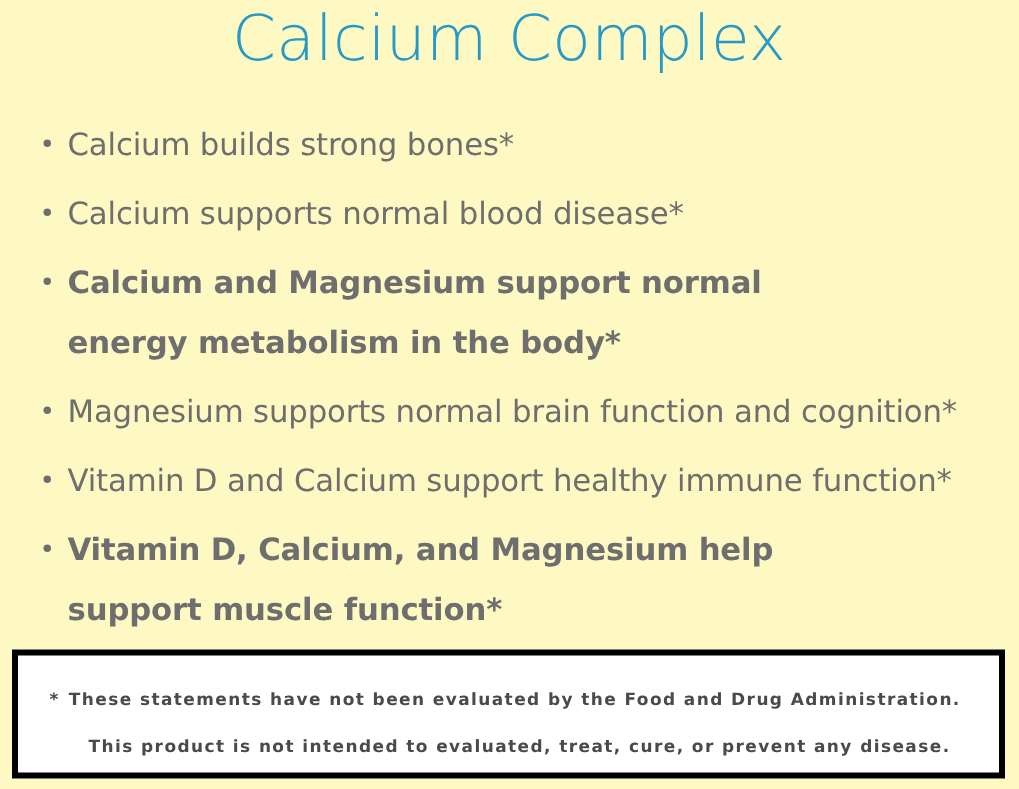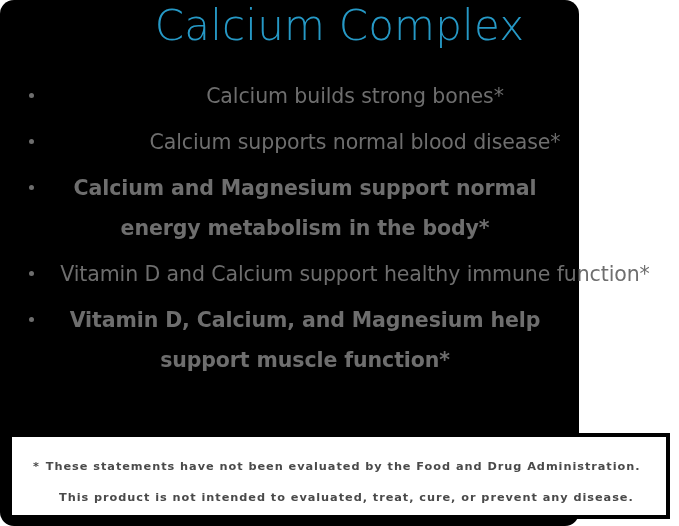--- a/index.html
+++ b/index.html
@@ -10,25 +10,24 @@
   body {
     width: 679px;
     height: 526px;
     background: #ffffff;
     font-family: "DejaVu Sans", "Liberation Sans", sans-serif;
     overflow: hidden;
     position: relative;
   }
   .page {
     position: relative;
-    width: 579px;
+    width: 679px;
     height: 526px;
-    background: #000000;
+    background: #fef9c3;
     box-sizing: border-box;
-    border-radius: 14px;
   }
 
   
   .title {
     position: absolute;
     top: -2px;
     left: 0;
     width: 679px;
     text-align: center;
     font-family: "DejaVu Sans", "Liberation Sans", sans-serif;
@@ -42,21 +41,20 @@
 
   
   .benefits {
     position: absolute;
     top: 76px;
     left: 26px;
     width: 640px;
     list-style: none;
     margin: 0;
     padding: 0;
-    text-align: center;
   }
   .benefit-item {
     position: relative;
     padding-left: 19px;
     margin: 0 0 6px 0;
     font-size: 20.5px;
     font-weight: 400;
     line-height: 40px;
     color: #6e6e6e;
     letter-spacing: -0.1px;
@@ -128,20 +126,24 @@
     <li class="benefit-item">
       <span class="bullet-dot"></span>
       <span class="benefit-text">Calcium supports normal blood disease*</span>
     </li>
     <li class="benefit-item wrap">
       <span class="bullet-dot"></span>
       <span class="benefit-text">Calcium and Magnesium support normal energy metabolism in the body*</span>
     </li>
     <li class="benefit-item">
       <span class="bullet-dot"></span>
+      <span class="benefit-text">Magnesium supports normal brain function and cognition*</span>
+    </li>
+    <li class="benefit-item">
+      <span class="bullet-dot"></span>
       <span class="benefit-text">Vitamin D and Calcium support healthy immune function*</span>
     </li>
     <li class="benefit-item wrap">
       <span class="bullet-dot"></span>
       <span class="benefit-text">Vitamin D, Calcium, and Magnesium help support muscle function*</span>
     </li>
   </ul>
 
   <div class="disclaimer-box">
     <div class="disclaimer-line disclaimer-line-1">

